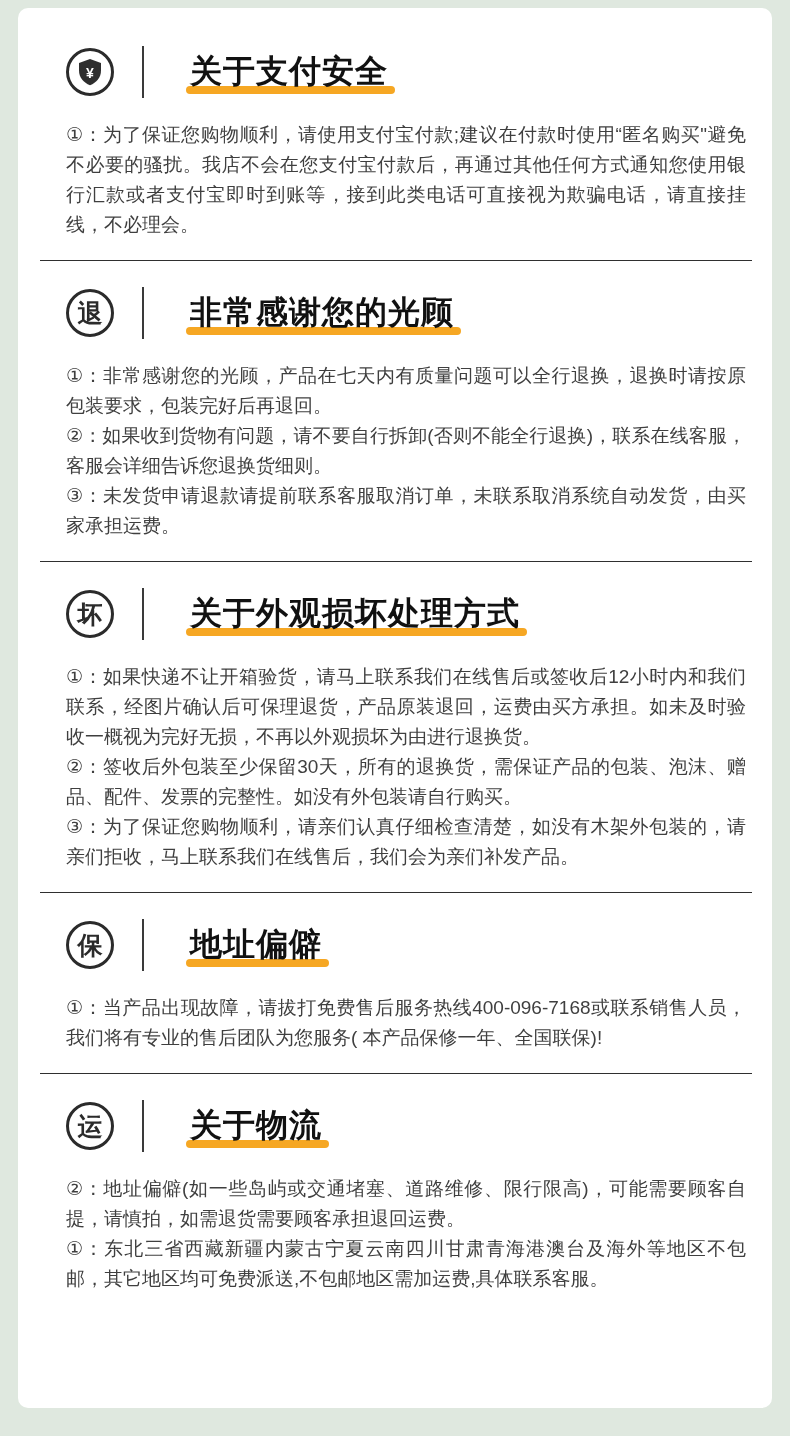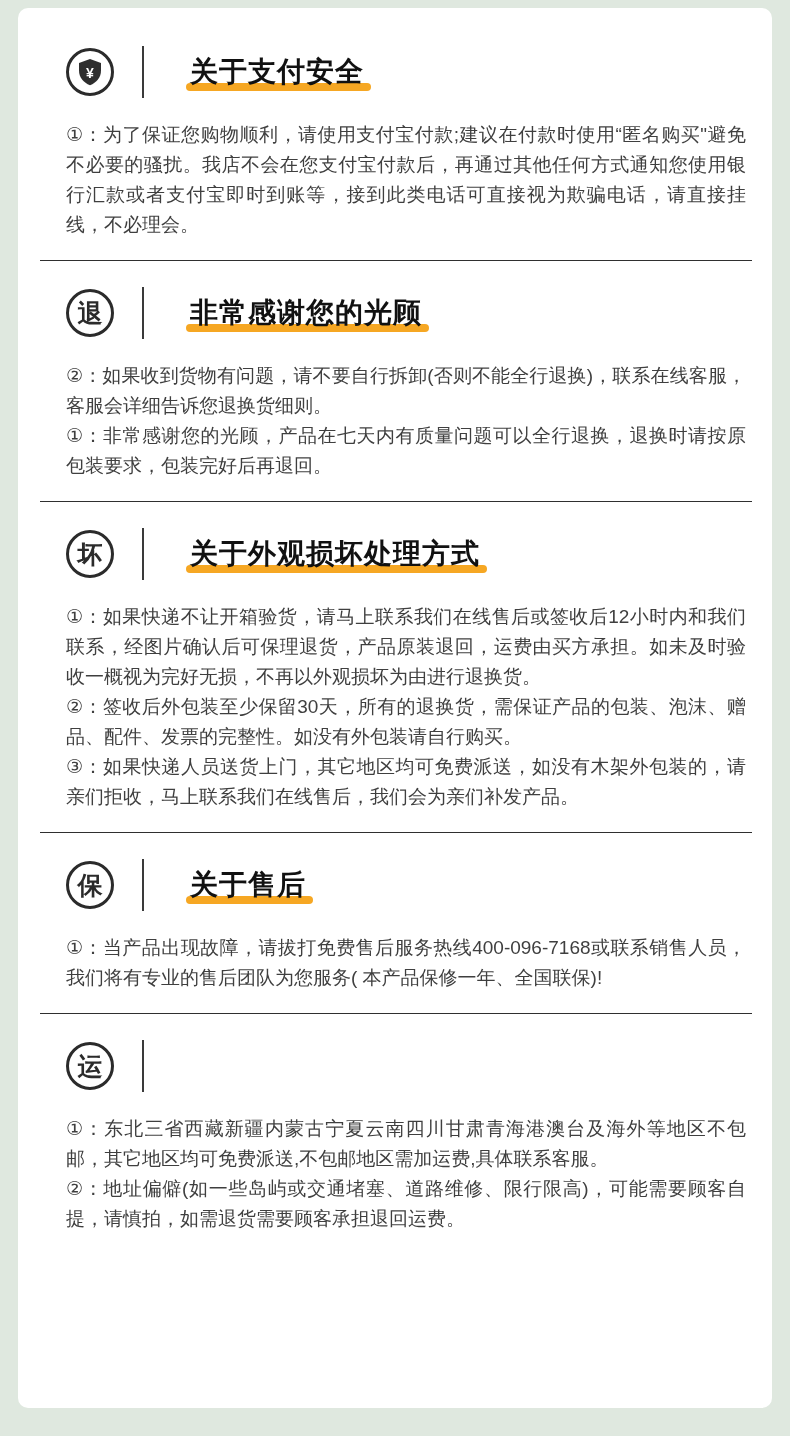--- a/index.html
+++ b/index.html
@@ -40,21 +40,21 @@
     line-height:1;
   }
   .icon-circle svg{display:block;}
   .v-divider{
     width:2px;height:52px;flex:none;
     background:#3a3a3a;
     margin-left:28px;
   }
   .section-title{
     margin:0 0 0 44px;
-    font-size:28px;font-weight:700;color:#111;
+    font-size:32px;font-weight:700;color:#111;
     letter-spacing:1px;
     text-align:right;
   }
   .title-text{
     position:relative;z-index:0;display:inline-block;padding:0 2px;
   }
   .title-text::after{
     content:"";
     position:absolute;left:-2px;right:-5px;bottom:0;height:8px;
     background:var(--accent);
@@ -95,57 +95,59 @@
     <hr class="section-divider">
   </section>
 
   <section class="section">
     <div class="section-header">
       <span class="icon-circle">退</span>
       <span class="v-divider"></span>
       <h2 class="section-title"><span class="title-text">非常感谢您的光顾</span></h2>
     </div>
     <div class="paragraphs">
+          <p class="para">①：非常感谢您的光顾，产品在七天内有质量问题可以全行退换，退换时请按原包装要求，包装完好后再退回。</p>
           <p class="para">②：如果收到货物有问题，请不要自行拆卸(否则不能全行退换)，联系在线客服，客服会详细告诉您退换货细则。</p>
-          <p class="para">①：非常感谢您的光顾，产品在七天内有质量问题可以全行退换，退换时请按原包装要求，包装完好后再退回。</p>
+          <p class="para">③：未发货申请退款请提前联系客服取消订单，未联系取消系统自动发货，由买家承担运费。</p>
         </div>
     <hr class="section-divider">
   </section>
 
   <section class="section">
     <div class="section-header">
       <span class="icon-circle">坏</span>
       <span class="v-divider"></span>
       <h2 class="section-title"><span class="title-text">关于外观损坏处理方式</span></h2>
     </div>
     <div class="paragraphs">
           <p class="para">①：如果快递不让开箱验货，请马上联系我们在线售后或签收后12小时内和我们联系，经图片确认后可保理退货，产品原装退回，运费由买方承担。如未及时验收一概视为完好无损，不再以外观损坏为由进行退换货。</p>
           <p class="para">②：签收后外包装至少保留30天，所有的退换货，需保证产品的包装、泡沫、赠品、配件、发票的完整性。如没有外包装请自行购买。</p>
-          <p class="para">③：如果快递人员送货上门，其它地区均可免费派送，如没有木架外包装的，请亲们拒收，马上联系我们在线售后，我们会为亲们补发产品。</p>
+          <p class="para">③：为了保证您购物顺利，请亲们认真仔细检查清楚，如没有木架外包装的，请亲们拒收，马上联系我们在线售后，我们会为亲们补发产品。</p>
         </div>
     <hr class="section-divider">
   </section>
 
   <section class="section">
     <div class="section-header">
       <span class="icon-circle">保</span>
       <span class="v-divider"></span>
-      <h2 class="section-title"><span class="title-text">关于售后</span></h2>
+      <h2 class="section-title"><span class="title-text">地址偏僻</span></h2>
     </div>
     <div class="paragraphs">
           <p class="para">①：当产品出现故障，请拔打免费售后服务热线400-096-7168或联系销售人员，我们将有专业的售后团队为您服务( 本产品保修一年、全国联保)!</p>
         </div>
     <hr class="section-divider">
   </section>
 
   <section class="section">
     <div class="section-header">
       <span class="icon-circle">运</span>
       <span class="v-divider"></span>
+      <h2 class="section-title"><span class="title-text">关于物流</span></h2>
     </div>
     <div class="paragraphs">
+          <p class="para">②：地址偏僻(如一些岛屿或交通堵塞、道路维修、限行限高)，可能需要顾客自提，请慎拍，如需退货需要顾客承担退回运费。</p>
           <p class="para">①：东北三省西藏新疆内蒙古宁夏云南四川甘肃青海港澳台及海外等地区不包邮，其它地区均可免费派送,不包邮地区需加运费,具体联系客服。</p>
-          <p class="para">②：地址偏僻(如一些岛屿或交通堵塞、道路维修、限行限高)，可能需要顾客自提，请慎拍，如需退货需要顾客承担退回运费。</p>
         </div>
 
   </section>
 </div>
 </div>
 
 </body></html>

